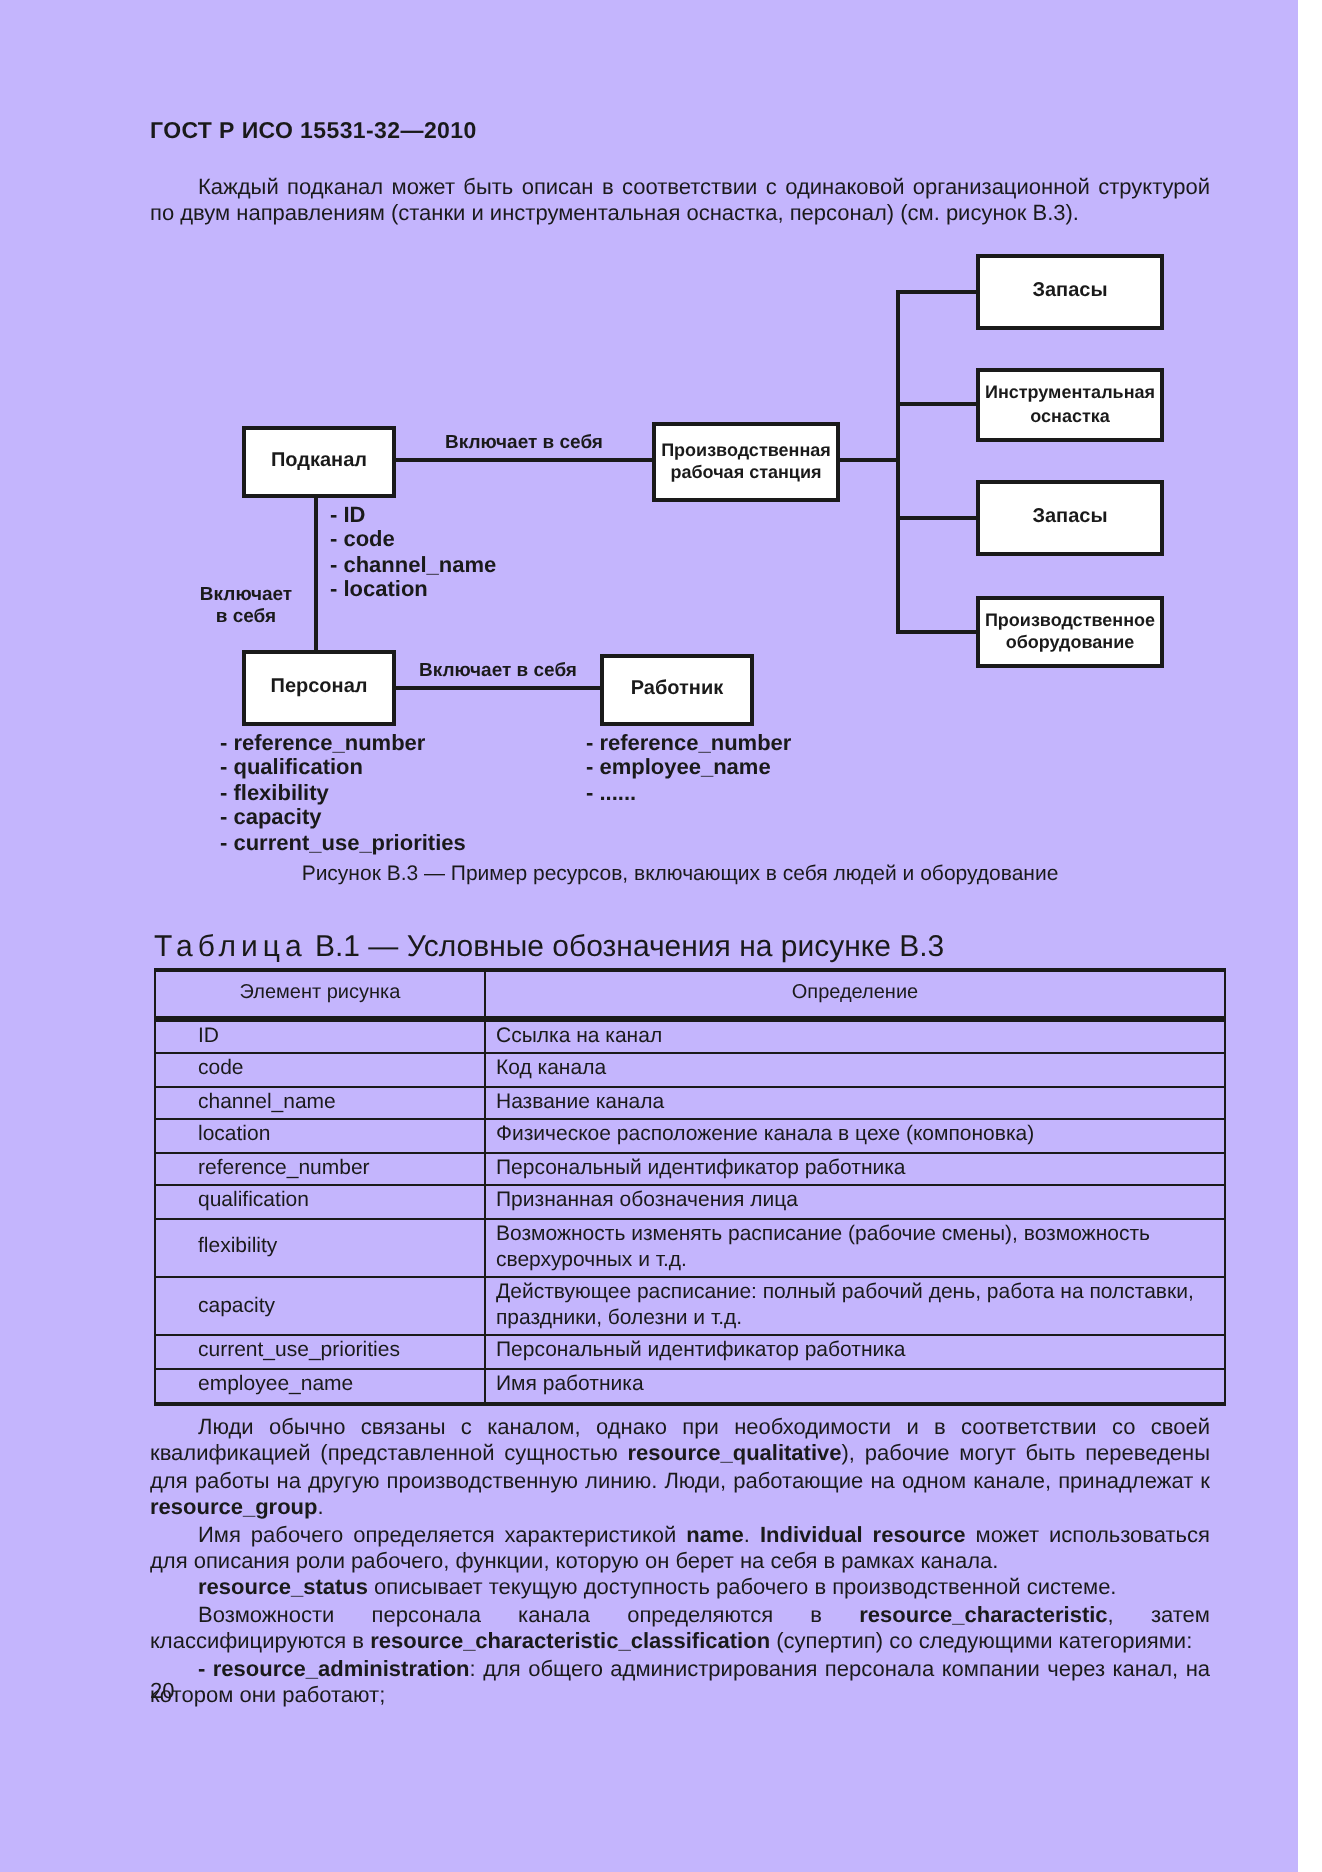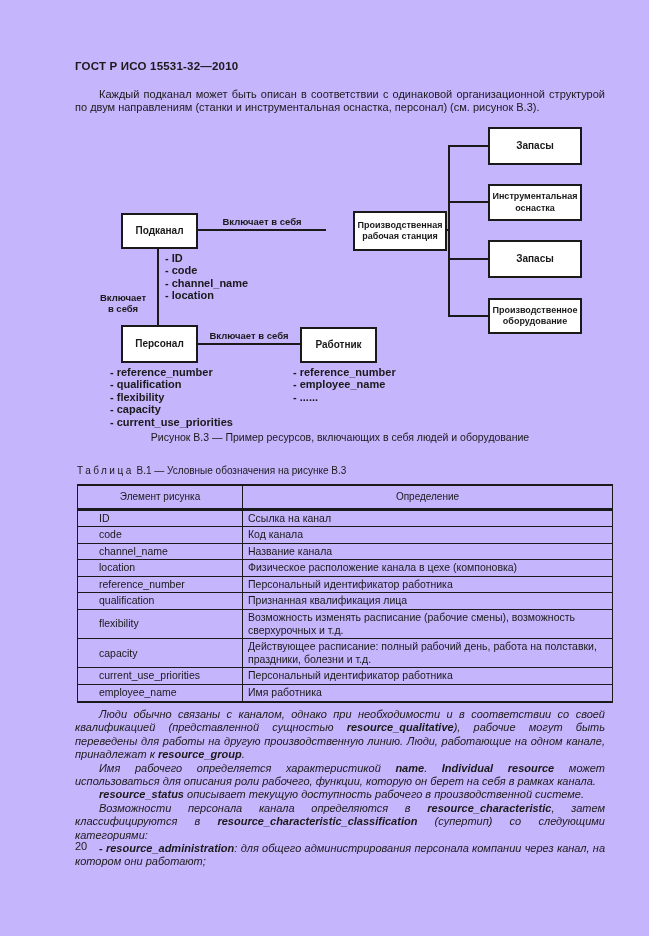--- a/index.html
+++ b/index.html
@@ -68,21 +68,21 @@
   .figure-caption {
     position: absolute;
     left: 75px; top: 431px;
     width: 530px;
     text-align: center;
     font-size: 10.5px;
   }
   .table-title {
     position: absolute;
     left: 77px; top: 465px;
-    font-size: 10px;
+    font-size: 15px;
   }
   .table-title .spaced { letter-spacing: 2.5px; }
   .legend-table {
     position: absolute;
     left: 77px; top: 484px;
     width: 536px;
     border-collapse: collapse;
     table-layout: fixed;
     font-size: 10.5px;
   }
@@ -104,21 +104,20 @@
     height: 16px;
   }
   .legend-table .c1 { width: 165px; }
   .legend-table td.c1 { padding-left: 21px; }
   .legend-table tr:last-child td { border-bottom: 2px solid #1a1a1a; }
   
   .body-block {
     position: absolute;
     left: 75px; top: 708px;
     width: 530px;
-    font-style: italic;
   }
   .body-block p { margin: 0; }
   .page-number {
     position: absolute;
     left: 75px; top: 840px;
     font-size: 11px;
   }
 </style>
 </head>
 <body>
@@ -140,21 +139,21 @@
     <div class="dg-line" style="left:373px; top:195px; width:40px; height:2px;"></div>
     <div class="dg-line" style="left:82px; top:129px; width:2px; height:76px;"></div>
     <div class="dg-line" style="left:123px; top:223px; width:102px; height:2px;"></div>
 
     <div class="dg-label" style="left:137px; top:96px; width:100px;">Включает в себя</div>
     <div class="dg-label" style="left:15px; top:172px; width:66px;">Включает
 в себя</div>
     <div class="dg-label" style="left:124px; top:210px; width:100px;">Включает в себя</div>
 
     <div class="dg-box" style="left:46px; top:93px; width:77px; height:36px;">Подканал</div>
-    <div class="dg-box small" style="left:251px; top:91px; width:94px; height:40px;margin-left:27px;">Производственная рабочая станция</div>
+    <div class="dg-box small" style="left:251px; top:91px; width:94px; height:40px;">Производственная рабочая станция</div>
     <div class="dg-box" style="left:413px; top:7px; width:94px; height:38px;">Запасы</div>
     <div class="dg-box small" style="left:413px; top:64px; width:94px; height:37px;">Инструментальная оснастка</div>
     <div class="dg-box" style="left:413px; top:120px; width:94px; height:38px;">Запасы</div>
     <div class="dg-box small" style="left:413px; top:178px; width:94px; height:36px;">Производственное оборудование</div>
     <div class="dg-box" style="left:46px; top:205px; width:77px; height:38px;">Персонал</div>
     <div class="dg-box" style="left:225px; top:207px; width:77px; height:36px;">Работник</div>
 
     <div class="dg-attrs" style="left:90px; top:132px;">
         <div>- ID</div>
         <div>- code</div>
@@ -204,21 +203,21 @@
         <tr>
           <td class="c1">location</td>
           <td>Физическое расположение канала в цехе (компоновка)</td>
         </tr>
         <tr>
           <td class="c1">reference_number</td>
           <td>Персональный идентификатор работника</td>
         </tr>
         <tr>
           <td class="c1">qualification</td>
-          <td>Признанная квалификация лица</td>
+          <td>Признанная обозначения лица</td>
         </tr>
         <tr>
           <td class="c1">flexibility</td>
           <td>Возможность изменять расписание (рабочие смены), возможность сверхурочных и т.д.</td>
         </tr>
         <tr>
           <td class="c1">capacity</td>
           <td>Действующее расписание: полный рабочий день, работа на полставки, праздники, болезни и т.д.</td>
         </tr>
         <tr>

